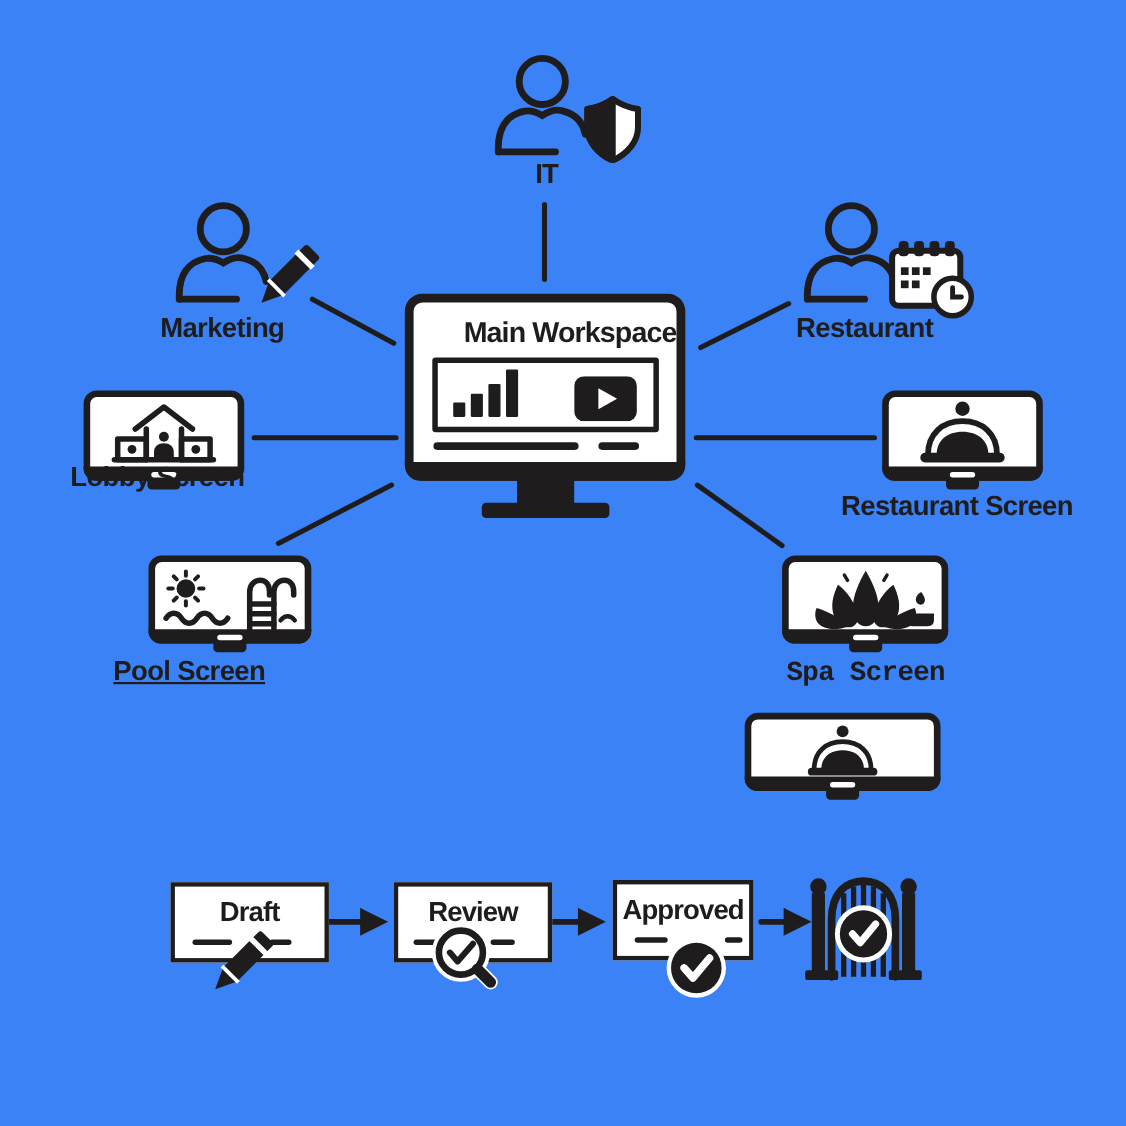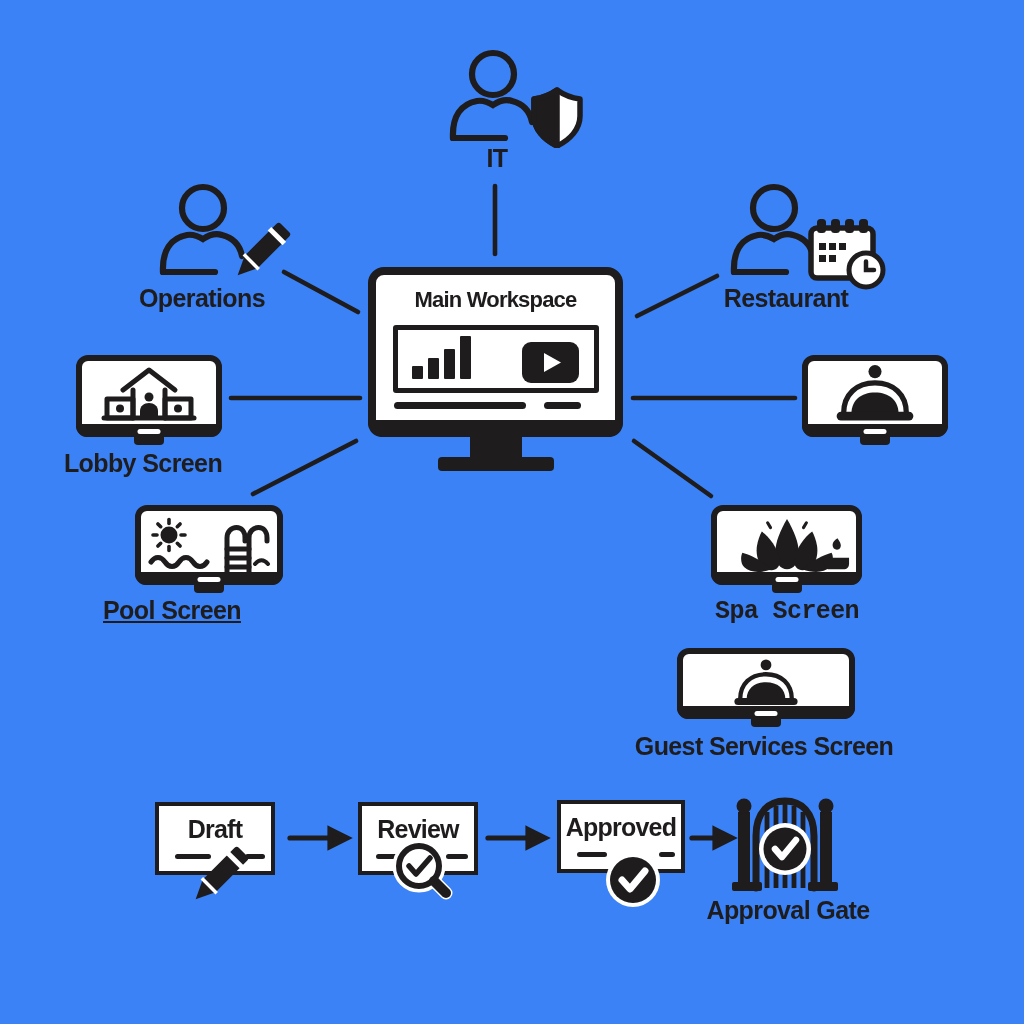--- a/index.html
+++ b/index.html
@@ -6,42 +6,42 @@
   .canvas{position:relative;width:1024px;height:1024px;background:#3b82f6;overflow:hidden;
           font-family:"Liberation Sans",sans-serif;color:#1e1c1c;padding-left:39px;}
   .canvas svg{display:block;}
   .connectors{position:absolute;left:0;top:0;z-index:1;}
   .node{position:absolute;z-index:2;}
   .label{position:absolute;z-index:3;transform:translateX(-50%);white-space:nowrap;
          font-weight:700;font-size:25px;letter-spacing:-0.6px;color:#1e1c1c;}
   
   .monitor{position:absolute;left:368px;top:267px;width:255px;height:170px;z-index:2;
            box-sizing:border-box;border:8px solid #1e1c1c;border-radius:16px;background:#fff;}
-  .monitor-title{position:absolute;left:0;right:0;top:12px;text-align:center;
-                 font-weight:700;font-size:22px;letter-spacing:-0.8px;}
+  .monitor-title{position:absolute;left:0;right:0;top:12px;text-align:right;
+                 font-weight:700;font-size:26px;letter-spacing:-0.8px;}
   .mscreen{position:absolute;left:17px;top:50px;width:206px;height:68px;box-sizing:border-box;
            border:5.5px solid #1e1c1c;border-radius:3px;}
   .bars{position:absolute;left:14px;bottom:9px;display:flex;align-items:flex-end;gap:5px;}
   .bars i{display:block;width:11px;background:#1e1c1c;border-radius:1px;}
   .play{position:absolute;right:15px;top:12px;}
   .mline{position:absolute;height:7px;background:#1e1c1c;border-radius:3.5px;top:127px;}
   .mline.long{left:18px;width:132px;}
   .mline.short{left:168px;width:37px;}
   .monitor-bezel{position:absolute;left:-8px;right:-8px;bottom:-8px;height:17px;
                  background:#1e1c1c;border-radius:0 0 14px 14px;}
   .monitor-neck{position:absolute;left:470px;top:437px;width:52px;height:22px;background:#1e1c1c;z-index:2;}
   .monitor-base{position:absolute;left:438px;top:457px;width:116px;height:14px;background:#1e1c1c;border-radius:4px;z-index:2;}
   
   .tv{position:absolute;z-index:2;box-sizing:border-box;border:6px solid #1e1c1c;border-radius:12px;background:#fff;}
   .tv .icon{position:absolute;left:50%;transform:translateX(-50%);}
   .tv .bezel{position:absolute;left:-6px;right:-6px;bottom:-6px;height:13px;background:#1e1c1c;border-radius:0 0 11px 11px;}
   .tv .notch{position:absolute;bottom:-3px;left:50%;transform:translateX(-50%);width:23px;height:5px;background:#fff;border-radius:2.5px;z-index:4;}
   .tv .tab{position:absolute;bottom:-14px;left:50%;transform:translateX(-50%);width:30px;height:9px;background:#1e1c1c;border-radius:0 0 4px 4px;}
   
-  .wf-box{position:absolute;z-index:2;box-sizing:border-box;border:4px solid #1e1c1c;background:#fff;width:120px;height:73px;}
+  .wf-box{position:absolute;z-index:2;box-sizing:border-box;border:4px solid #1e1c1c;background:#fff;width:144px;height:73px;}
   .wf-label{text-align:center;margin-top:9px;font-weight:700;font-size:25px;letter-spacing:-0.8px;}
   .dash{position:absolute;height:5px;background:#1e1c1c;border-radius:2.5px;top:48px;}
   .wf-icon{position:absolute;z-index:4;}
   .gate{position:absolute;left:730px;top:792px;z-index:2;}
 </style>
 </head>
 <body>
 
 <div class="canvas">
 
@@ -91,21 +91,21 @@
     </svg>
   </div>
   <div class="label" style="left:497px;top:144px;">IT</div>
 
   <div class="node" style="left:128px;top:182px;">
     <svg width="175" height="112" viewBox="0 0 175 112">
       <use href="#person" x="75" y="58"></use>
       <use href="#pencil" transform="translate(133,70) rotate(45)"></use>
     </svg>
   </div>
-  <div class="label" style="left:202px;top:284px;">Operations</div>
+  <div class="label" style="left:202px;top:284px;">Marketing</div>
 
   <div class="node" style="left:706px;top:182px;">
     <svg width="184" height="112" viewBox="0 0 184 112">
       <use href="#person" x="68" y="58"></use>
       <g transform="translate(136,70)">
         <rect x="-31" y="-24" width="62" height="50" rx="6" fill="#fff" stroke="#1e1c1c" stroke-width="5.5"></rect>
         <rect x="-25" y="-33" width="9" height="14" rx="3.5" fill="#1e1c1c"></rect>
         <rect x="-11" y="-33" width="9" height="14" rx="3.5" fill="#1e1c1c"></rect>
         <rect x="3" y="-33" width="9" height="14" rx="3.5" fill="#1e1c1c"></rect>
         <rect x="17" y="-33" width="9" height="14" rx="3.5" fill="#1e1c1c"></rect>
@@ -156,33 +156,34 @@
       </g>
       <circle cx="58" cy="33" r="4.5" fill="#1e1c1c"></circle>
       <circle cx="29" cy="44.5" r="4" fill="#1e1c1c"></circle>
       <circle cx="87" cy="44.5" r="4" fill="#1e1c1c"></circle>
       <path d="M 49 54 V 47 C 49 42 53 39 58 39 C 63 39 67 42 67 47 V 54 Z" fill="#1e1c1c"></path>
     </svg>
     <div class="bezel"></div>
     <div class="notch"></div>
     <div class="tab"></div>
   </div>
-  <div class="label" style="left:143px;top:449px;">Lobby Screen</div>
+  <div class="label" style="left:143px;top:420px;">Lobby Screen</div>
 
   <div class="tv" style="left:802px;top:355px;width:146px;height:82px;">
     <svg class="icon" style="top:1px;" width="116" height="68" viewBox="0 0 120 78">
       <circle cx="60" cy="11" r="7.5" fill="#1e1c1c"></circle>
       <path d="M 24 59 C 24 37 39 24 60 24 C 81 24 96 37 96 59" fill="none" stroke="#1e1c1c" stroke-width="6" stroke-linecap="round"></path>
       <path d="M 33 59 C 33 44 44 35 60 35 C 76 35 87 44 87 59 Z" fill="#1e1c1c"></path>
       <rect x="16" y="57" width="88" height="10" rx="5" fill="#1e1c1c"></rect>
     </svg>
     <div class="bezel"></div>
     <div class="notch"></div>
     <div class="tab"></div>
   </div>
+  <div class="label" style="left:870px;top:446px;">Restaurant Screen</div>
 
   <div class="tv" style="left:135px;top:505px;width:148px;height:80px;">
     <svg class="icon" style="top:5px;" width="132" height="60" viewBox="0 0 132 60">
       <circle cx="26" cy="19" r="8.5" fill="#1e1c1c"></circle>
       <g stroke="#1e1c1c" stroke-width="3.6" stroke-linecap="round">
         <line x1="26" y1="3.5" x2="26" y2="7.5"></line>
           <line x1="26" y1="30.5" x2="26" y2="34.5"></line>
         <line x1="10" y1="19" x2="14" y2="19"></line>
           <line x1="38" y1="19" x2="42" y2="19"></line>
         <line x1="14.9" y1="7.9" x2="17.7" y2="10.7"></line>
@@ -233,21 +234,20 @@
     <svg class="icon" style="top:3px;" width="104" height="56" viewBox="0 0 120 78">
       <circle cx="60" cy="11" r="7.5" fill="#1e1c1c"></circle>
       <path d="M 24 59 C 24 37 39 24 60 24 C 81 24 96 37 96 59" fill="none" stroke="#1e1c1c" stroke-width="6" stroke-linecap="round"></path>
       <path d="M 33 59 C 33 44 44 35 60 35 C 76 35 87 44 87 59 Z" fill="#1e1c1c"></path>
       <rect x="16" y="57" width="88" height="10" rx="5" fill="#1e1c1c"></rect>
     </svg>
     <div class="bezel"></div>
     <div class="notch"></div>
     <div class="tab"></div>
   </div>
-  <div class="label" style="left:764px;top:732px;">Guest Services Screen</div>
 
   <div class="wf-box" style="left:155px;top:802px;">
     <div class="wf-label">Draft</div>
     <div class="dash" style="left:16px;width:36px;"></div>
     <div class="dash" style="left:86px;width:20px;"></div>
     <svg class="wf-icon" style="left:16px;top:26px;" width="88" height="88" viewBox="-44 -44 88 88">
       <use href="#pencil" transform="rotate(45)"></use>
     </svg>
   </div>
 
@@ -291,15 +291,14 @@
         <circle cx="14" cy="14" r="7.5"></circle>
       <rect x="90" y="20" width="12" height="74"></rect>
         <circle cx="96" cy="14" r="7.5"></circle>
       <rect x="2" y="90" width="30" height="9" rx="2"></rect>
         <rect x="78" y="90" width="30" height="9" rx="2"></rect>
     </g>
     <circle cx="55" cy="57" r="26" fill="#fff"></circle>
     <circle cx="55" cy="57" r="21.5" fill="#1e1c1c"></circle>
     <path d="M 45 57 L 52 65 L 66 48" fill="none" stroke="#fff" stroke-width="6.5" stroke-linecap="round" stroke-linejoin="round"></path>
   </svg>
-  <div class="label" style="left:788px;top:896px;">Approval Gate</div>
 
 </div>
 
 </body></html>

